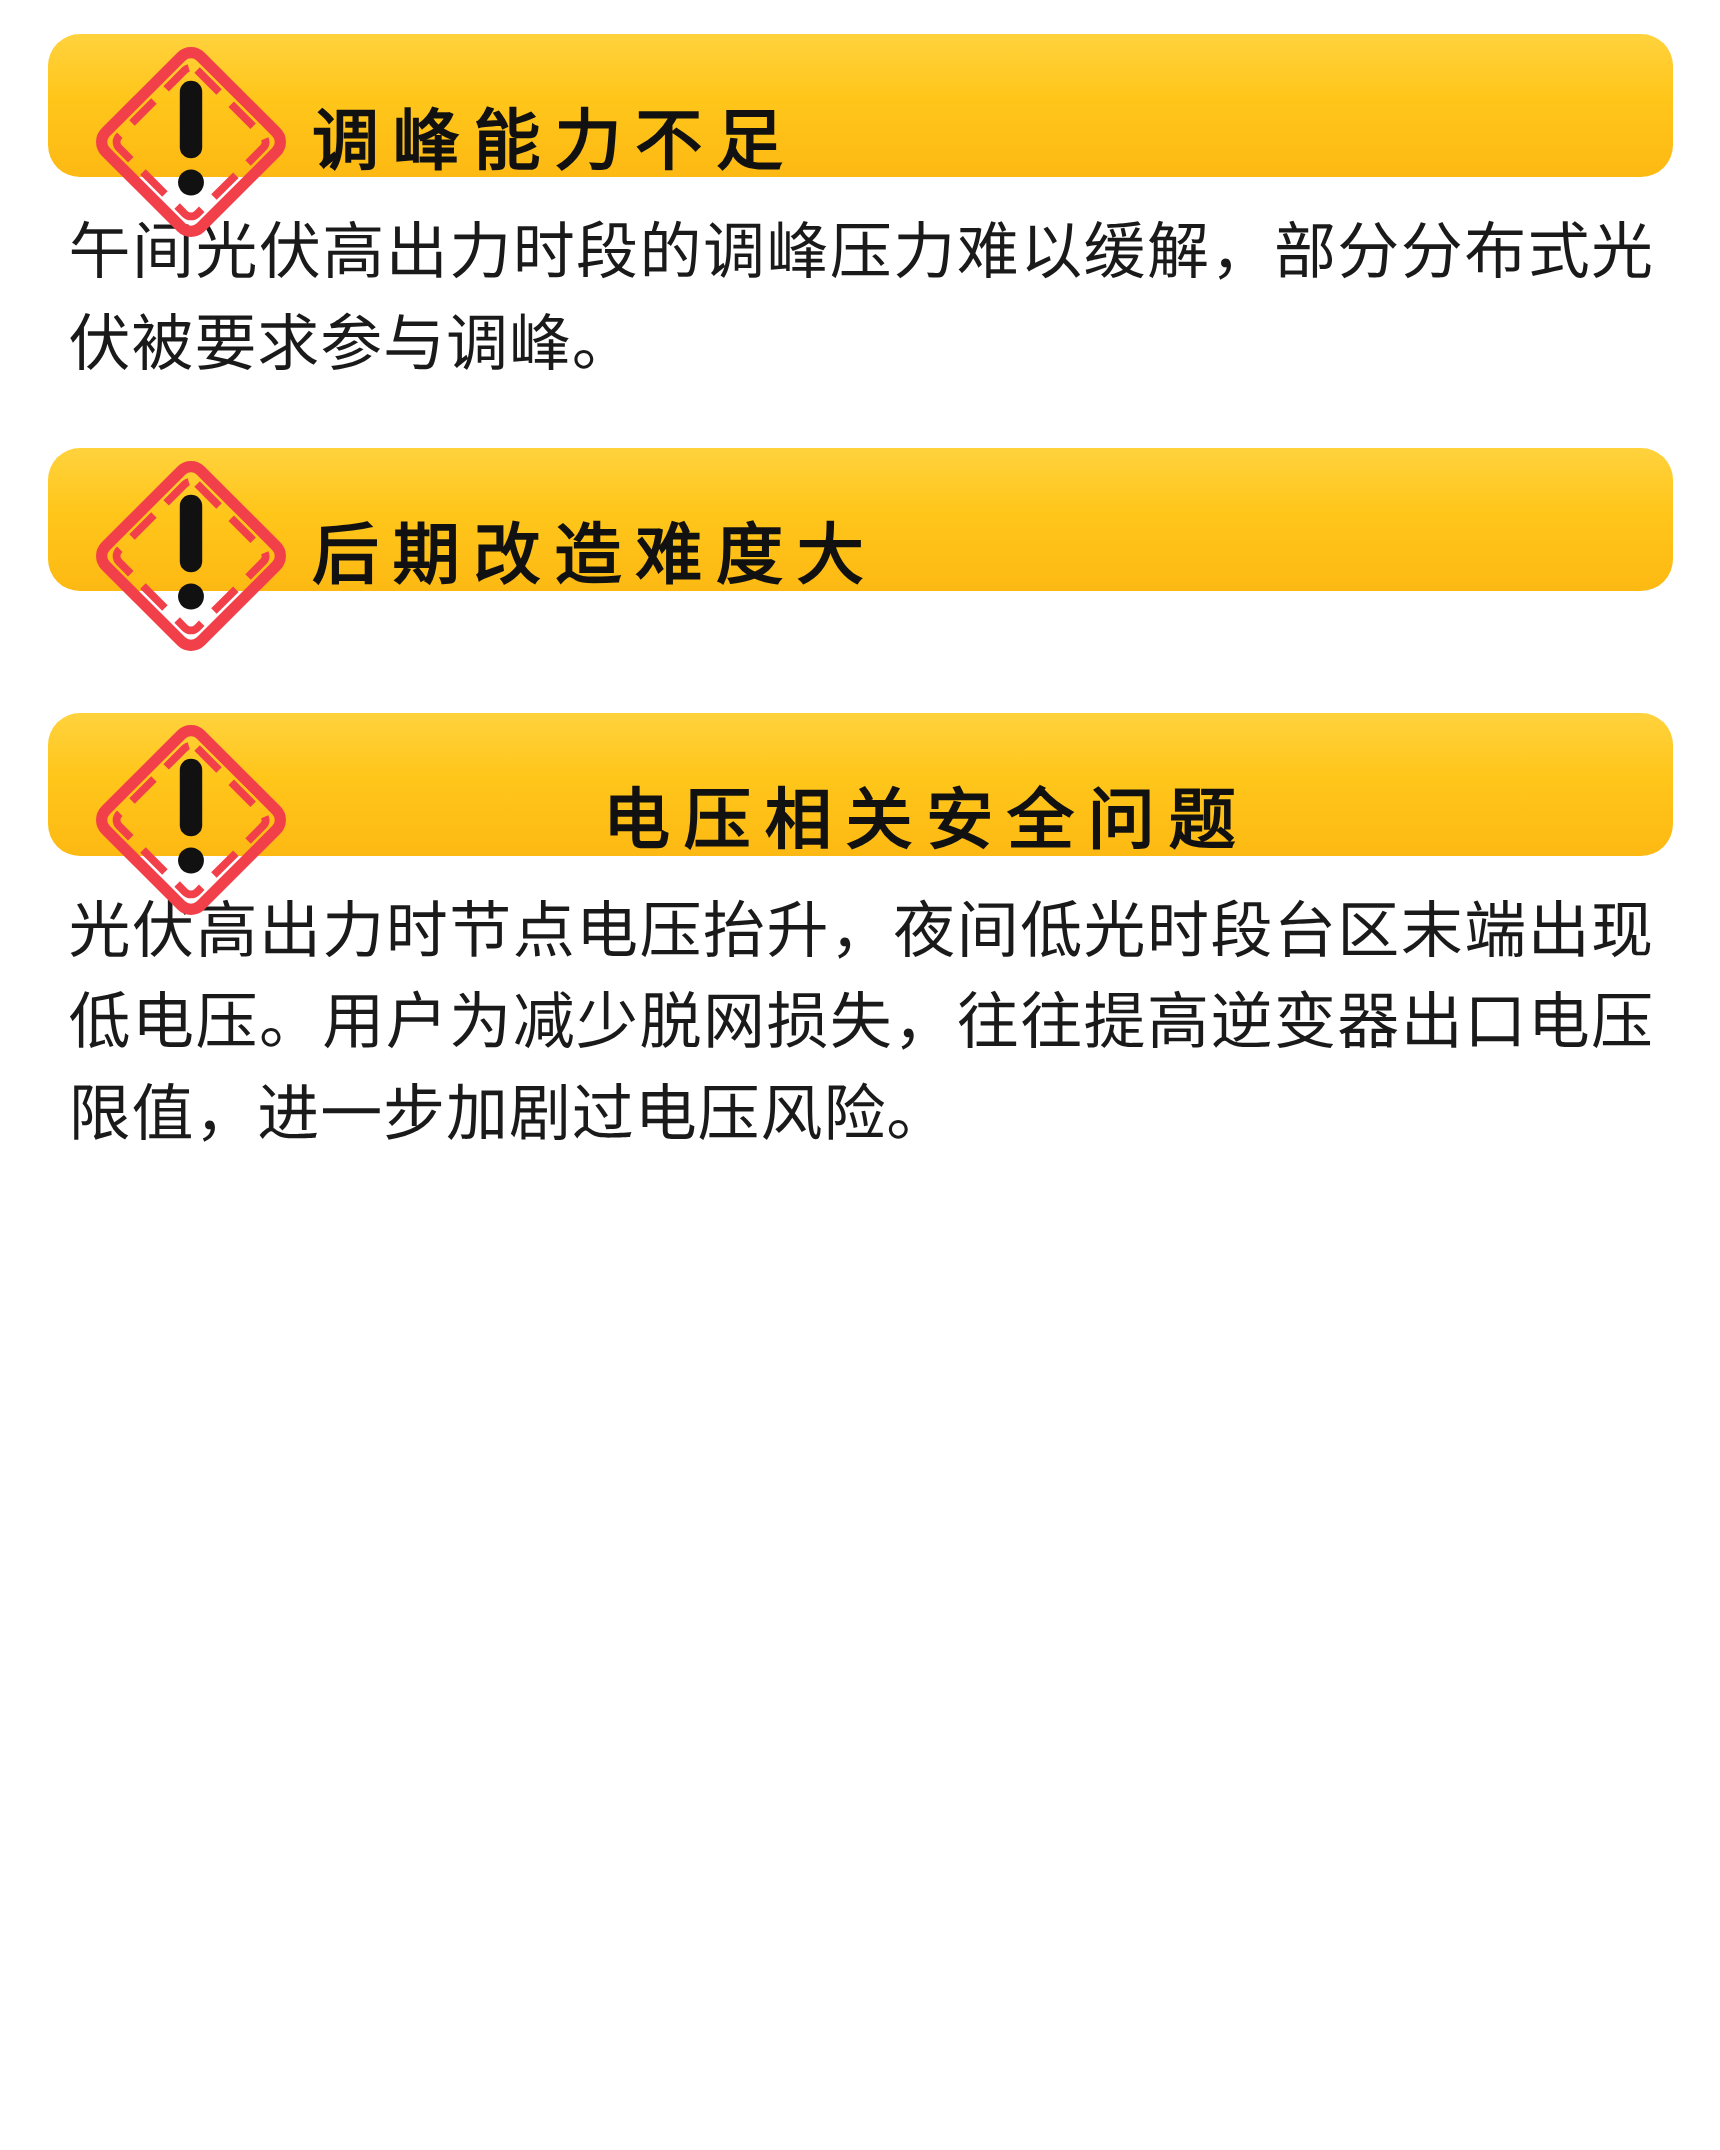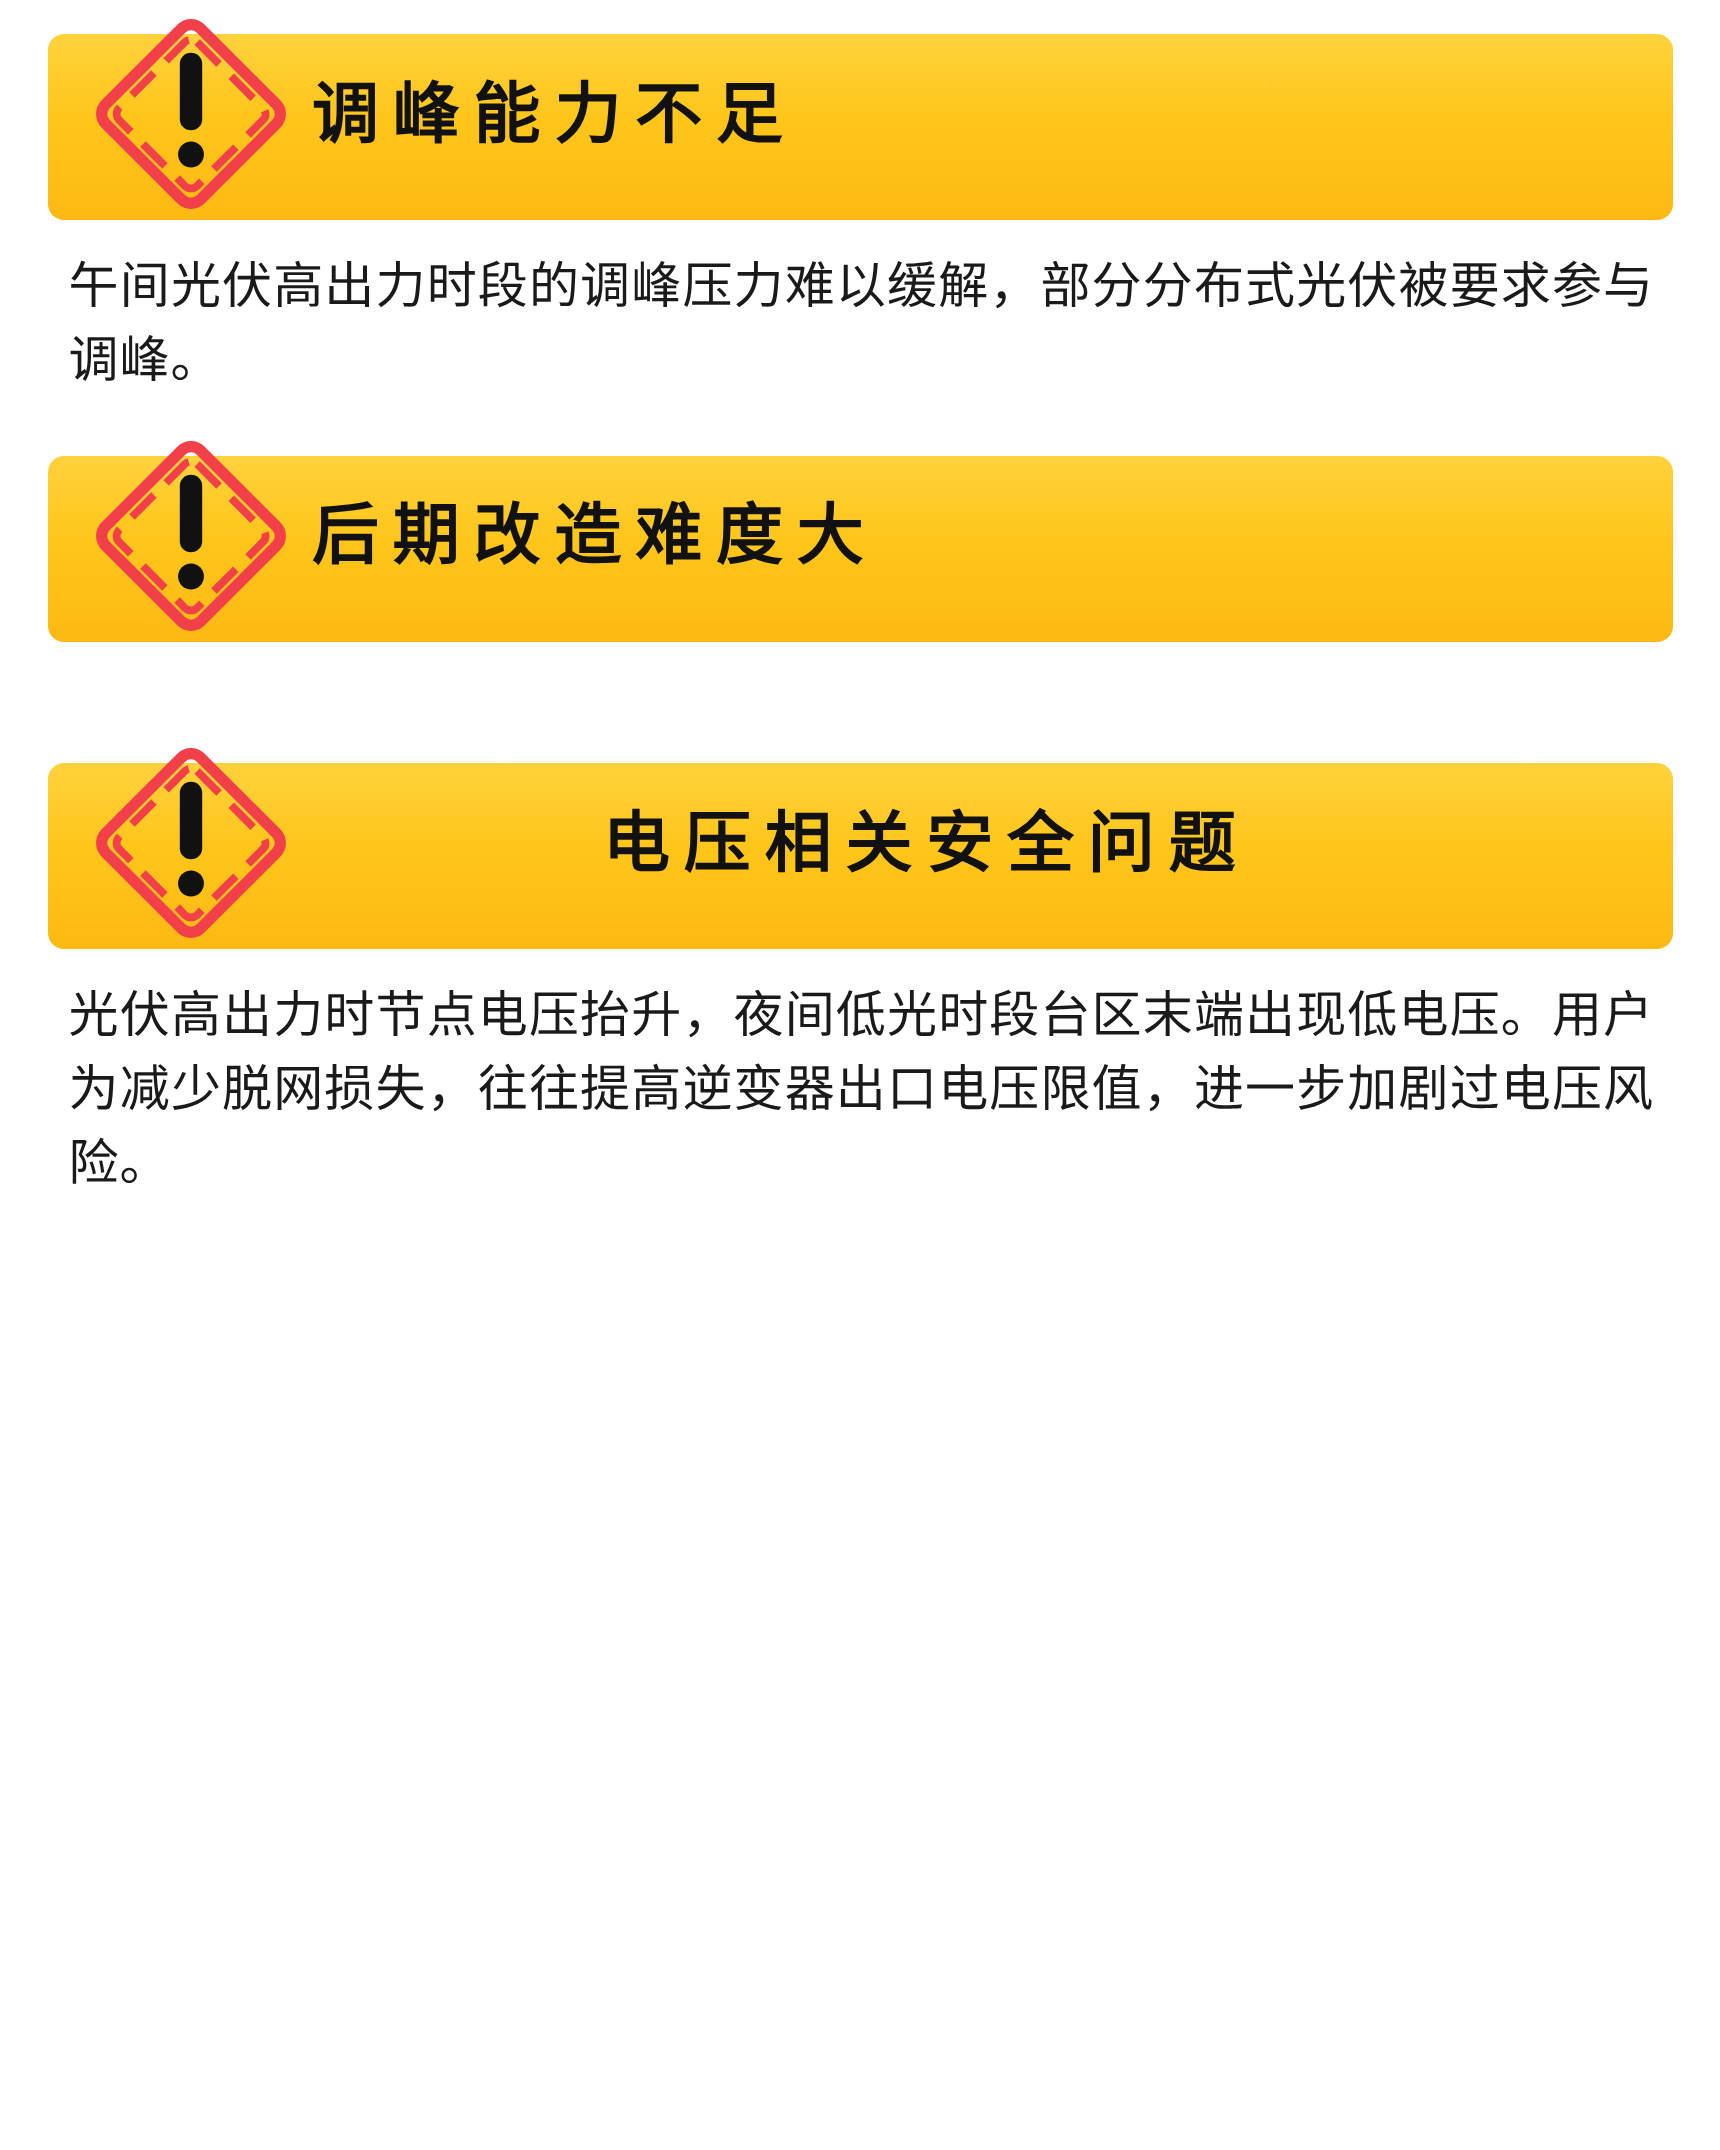--- a/index.html
+++ b/index.html
@@ -21,25 +21,25 @@
     padding: 34px 48px 0 48px;
     background: #ffffff;
     overflow: hidden;
   }
   .section {
     margin-bottom: 8.6px;
   }
   
   .banner {
     position: relative;
-    height: 186px;
-    border-radius: 16px;
+    height: 143px;
+    border-radius: 32px;
     background: linear-gradient(180deg, #ffd23d 0%, #ffc61a 45%, #fdb913 100%);
     display: flex;
-    align-items: flex-end;
+    align-items: flex-start;
     box-shadow: 0 0 0 0 rgba(0,0,0,0);
     margin-bottom: 29px;
   }
   .banner-inner {
     display: flex;
     align-items: center;
     width: 100%;
     padding-left: 52px;
     box-sizing: border-box;
   }
@@ -67,21 +67,21 @@
     font-family: "Liberation Sans", "DejaVu Sans", sans-serif;
   }
   .banner.center .banner-title {
     flex: 1;
     text-align: center;
     padding-left: 0;
     padding-right: 117px;
   }
   
   .body-text {
-    font-size: 50px;
+    font-size: 62px;
     line-height: 1.48;
     color: #1a1a1a;
     letter-spacing: 0.9px;
     padding: 0 19px 0 20.6px;
     text-align: justify;
     font-family: "Liberation Sans", "DejaVu Sans", sans-serif;
   }
   .gap-sm { height: 34px; }
   .gap-md { height: 50px; }
 </style>

